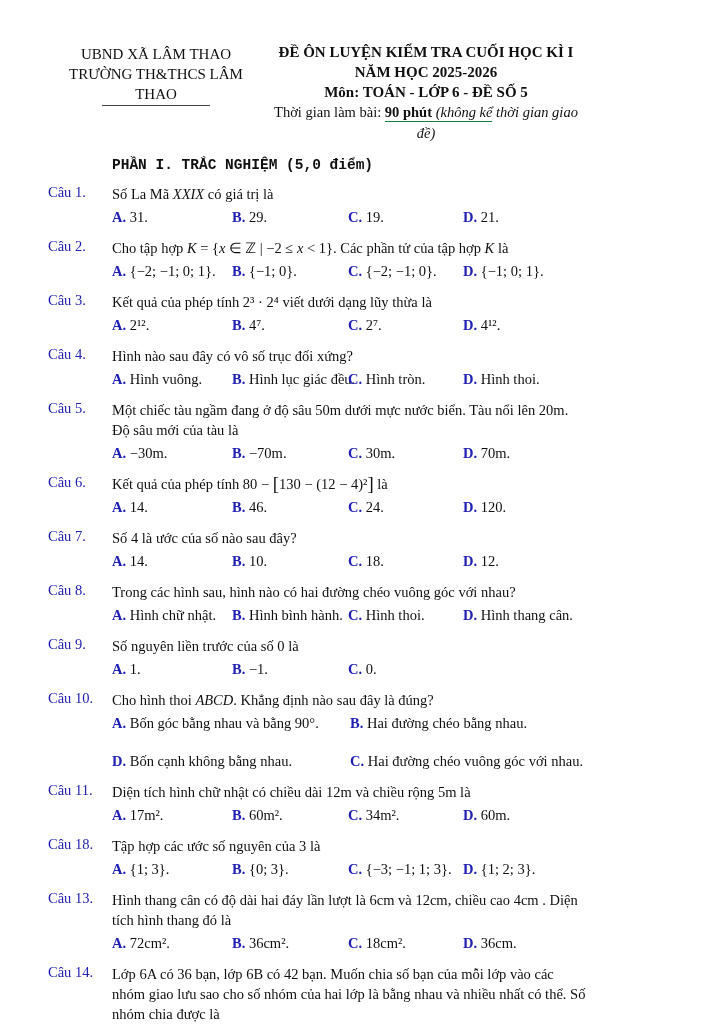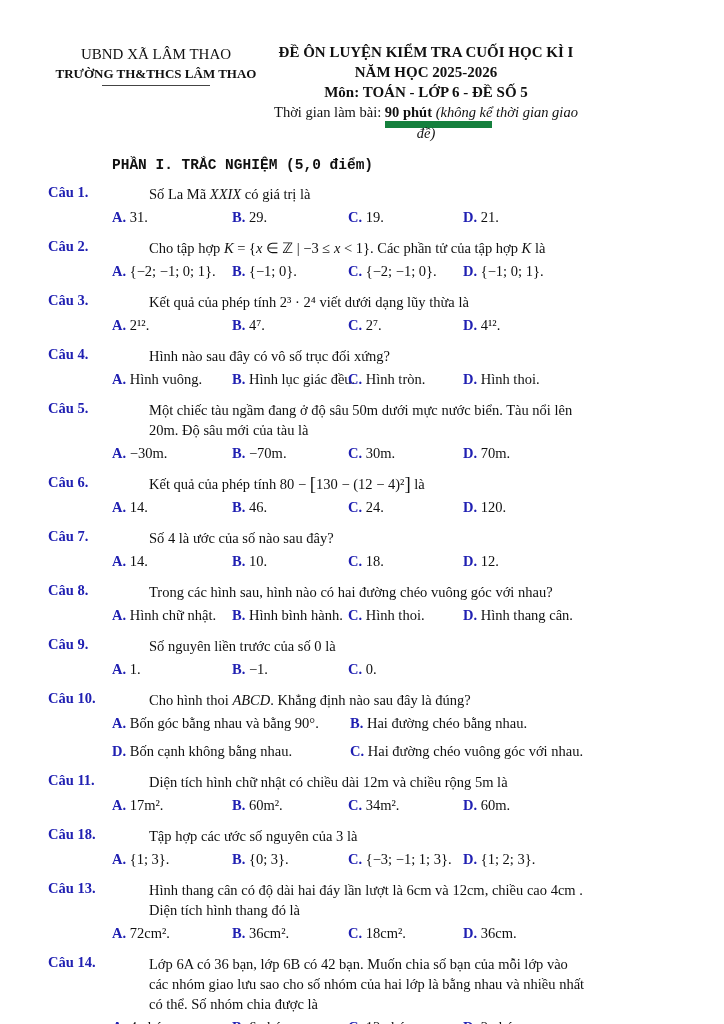--- a/index.html
+++ b/index.html
@@ -6,36 +6,36 @@
   .page{
     width:636px;height:1024px;box-sizing:border-box;
     padding:42px 48px 0 48px;background:#ffffff;overflow:hidden;
     font-family:"Liberation Serif",serif;font-size:14.5px;color:#101010;
   }
   
   .hdr{display:flex;}
   .hdr-left{width:40%;text-align:center;padding-top:2px;}
   .hdr-right{width:60%;text-align:center;}
   .hl1{font-size:15px;line-height:20px;}
-  .hl2{font-size:13px;line-height:20px;font-weight:bold;}
+  .hl2{font-size:15px;line-height:20px;font-weight:normal;}
   .school-rule{width:108px;border-bottom:1.5px solid #444;margin:1px auto 0;height:0;}
   .hr1{font-size:15px;line-height:20px;font-weight:bold;}
   .hr2{font-size:14.5px;line-height:21px;}
-  .time-u{border-bottom:7px solid #15803d;padding-bottom:1px;}
+  .time-u{border-bottom:1px solid #15803d;padding-bottom:1px;}
   .hr2 i{font-style:italic;}
   
   .section-title{font-weight:bold;margin:13px 0 11px 64px;font-size:14.5px;font-family:Liberation Mono, monospace;}
   
   .q{display:flex;margin-bottom:11px;}
-  .q-label{width:64px;flex:none;font-weight:bold;color:var(--accent,#2020b2);}
+  .q-label{width:64px;flex:none;font-weight:normal;color:var(--accent,#2020b2);}
   .q-body{flex:1;min-width:0;}
-  .q-text{line-height:20px;margin-bottom:3px;margin-left:37px;}
+  .q-text{line-height:20px;margin-bottom:3px;}
   .q-opts{line-height:20px;}
   .opts4{display:grid;grid-template-columns:120px 116px 115px 1fr;}
-  .opts2{display:grid;grid-template-columns:238px 1fr;row-gap:8px;}
+  .opts2{display:grid;grid-template-columns:238px 1fr;row-gap:18px;}
   .opt{white-space:nowrap;}
   .opt-letter{color:var(--accent,#2020b2);font-weight:bold;}
   .math{font-style:italic;}
   .bk{font-size:1.3em;line-height:1;vertical-align:-1px;}
 </style>
 </head>
 <body>
 
 <div class="page">
   <div class="hdr">
@@ -63,21 +63,21 @@
             <span class="opt"><b class="opt-letter">A.</b><span> 31.</span></span>
             <span class="opt"><b class="opt-letter">B.</b><span> 29.</span></span>
             <span class="opt"><b class="opt-letter">C.</b><span> 19.</span></span>
             <span class="opt"><b class="opt-letter">D.</b><span> 21.</span></span>
           </div>
         </div>
       </div>
       <div class="q">
         <div class="q-label">Câu 2.</div>
         <div class="q-body">
-          <div class="q-text"><span>Cho tập hợp </span><span class="math">K</span><span> = {</span><span class="math">x</span><span> ∈ ℤ | −3 ≤ </span><span class="math">x</span><span> &lt; 1}. Các phần tử của tập hợp </span><span class="math">K</span><span> là</span></div>
+          <div class="q-text"><span>Cho tập hợp </span><span class="math">K</span><span> = {</span><span class="math">x</span><span> ∈ ℤ | −2 ≤ </span><span class="math">x</span><span> &lt; 1}. Các phần tử của tập hợp </span><span class="math">K</span><span> là</span></div>
           <div class="q-opts opts4">
             <span class="opt"><b class="opt-letter">A.</b><span> {−2; −1; 0; 1}.</span></span>
             <span class="opt"><b class="opt-letter">B.</b><span> {−1; 0}.</span></span>
             <span class="opt"><b class="opt-letter">C.</b><span> {−2; −1; 0}.</span></span>
             <span class="opt"><b class="opt-letter">D.</b><span> {−1; 0; 1}.</span></span>
           </div>
         </div>
       </div>
       <div class="q">
         <div class="q-label">Câu 3.</div>

